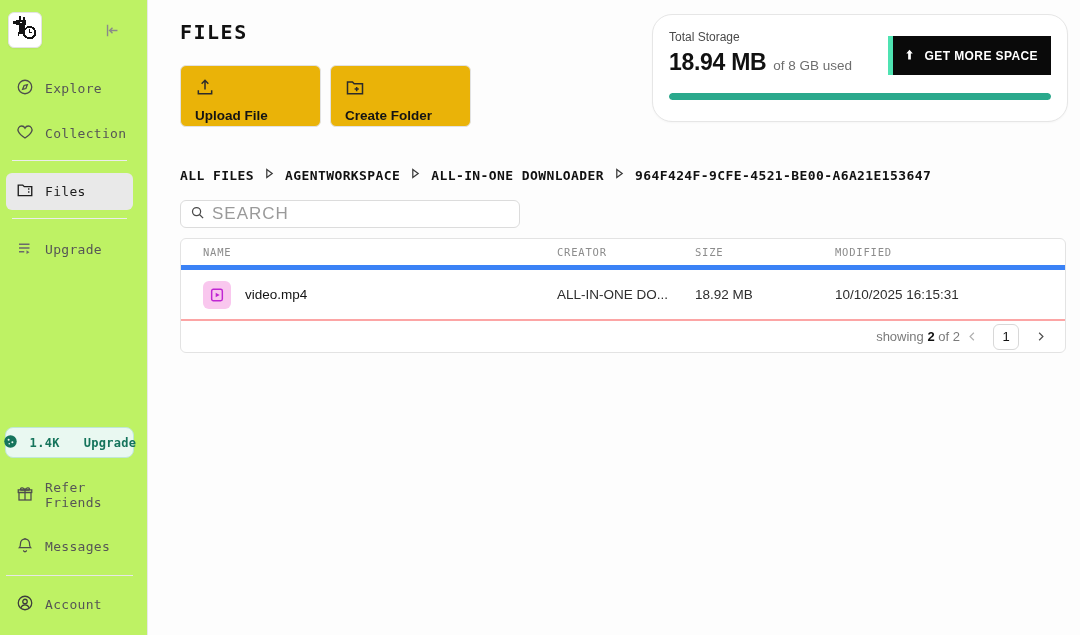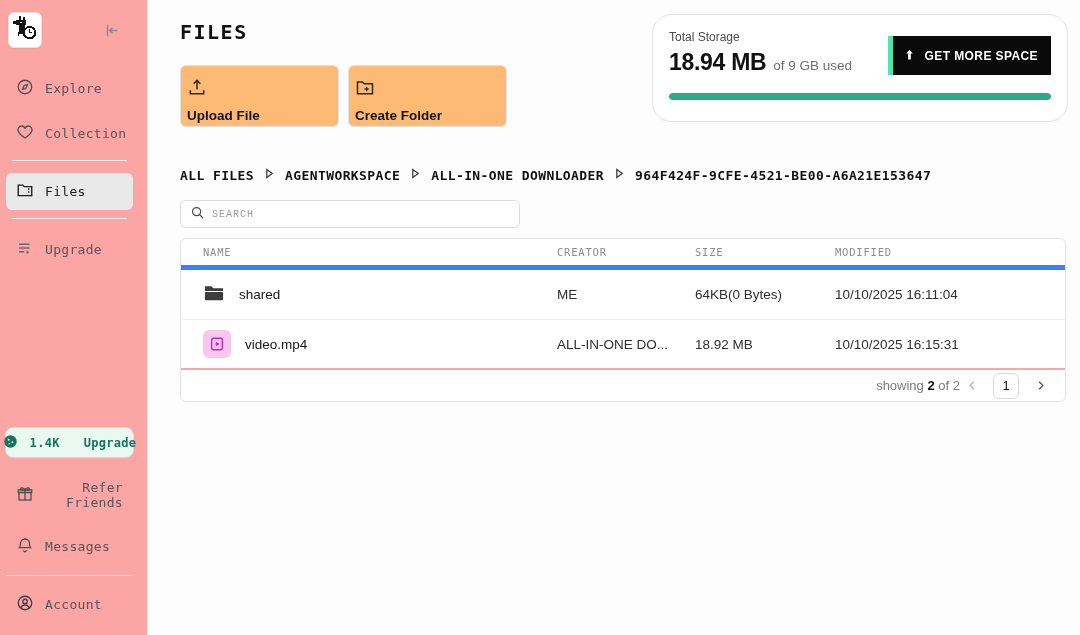--- a/index.html
+++ b/index.html
@@ -3,23 +3,23 @@
 <meta charset="utf-8">
 <style>
   * { margin:0; padding:0; box-sizing:border-box; }
   html,body { width:1080px; height:635px; overflow:hidden; background:#fdfdfd;
               font-family:"Liberation Sans", sans-serif; }
   .mono { font-family:"DejaVu Sans Mono", monospace; }
 
   .app { display:flex; width:1080px; height:635px; }
 
   
-  .sidebar { width:148px; min-width:148px; height:100%; background:#fca5a5;
+  .sidebar { width:148px; min-width:148px; height:100%; background:#bef264;
              border-right:1px solid #e8e8e8; display:flex; flex-direction:column;
-             padding:12px 8px 10px 0;text-align:right; }
+             padding:12px 8px 10px 0; }
   .side-top { display:flex; align-items:center; justify-content:space-between;
               padding:0 18px 0 8px; }
   .logo-box { width:34px; height:36px; background:#fff; border:1px solid #e3e3e3;
               border-radius:6px; display:flex; align-items:center; justify-content:center;
               box-shadow:0 1px 2px rgba(0,0,0,.05); cursor:pointer; }
   .collapse { color:#8a8a8a; cursor:pointer; display:flex; }
 
   .nav { margin-top:22px; padding:0 6px; }
   .nav-item { display:flex; align-items:center; gap:11px; padding:8px 10px;
               color:#565656; font-size:13px; letter-spacing:.3px; cursor:pointer;
@@ -42,22 +42,22 @@
   .side-bottom { padding:0 6px; }
   .side-bottom .nav-item { margin-bottom:10px; }
   .bottom-divider { height:1px; background:#e7e7e7; margin:6px 0 10px 0; }
 
   
   .main { flex:1; padding:20px 12px 0 32px; position:relative; }
   .top-row { display:flex; justify-content:space-between; align-items:flex-start; }
   .page-title { font-size:20px; font-weight:bold; letter-spacing:1.5px; color:#111; }
 
   .action-cards { display:flex; gap:9px; margin-top:21px; }
-  .action-card { width:159px; height:62px; background:#fdba74; border:1px solid #e2e2e2;
-                 border-radius:6px; padding:11px 6px; cursor:pointer; }
+  .action-card { width:141px; height:62px; background:#eab308; border:1px solid #e2e2e2;
+                 border-radius:6px; padding:11px 14px; cursor:pointer; }
   .action-card .lbl { margin-top:7px; font-size:13.5px; font-weight:bold; color:#141414; }
 
   .storage-card { width:416px; height:108px; background:#fff; border:1px solid #e6e6e6;
                   border-radius:20px; padding:15px 16px; margin-top:-6px;
                   box-shadow:0 1px 2px rgba(0,0,0,.03); }
   .storage-head { display:flex; justify-content:space-between; align-items:flex-start; }
   .storage-label { font-size:12px; color:#4a4a4a; }
   .storage-value-row { margin-top:5px; display:flex; align-items:baseline; gap:7px; }
   .storage-used { font-size:23px; font-weight:bold; color:#111; letter-spacing:-.3px; }
   .storage-quota { font-size:13.5px; color:#6e6e6e; }
@@ -71,21 +71,21 @@
 
   .breadcrumb { margin-top:41px; display:flex; align-items:flex-start;
                 font-size:13px; font-weight:bold; letter-spacing:.4px; color:#111; }
   .crumb { cursor:pointer; white-space:nowrap; }
   .crumb-sep { margin:0 11px; color:#444; font-size:9px; display:flex; }
 
   .search-box { margin-top:17px; width:340px; height:28px; background:#fff;
                 border:1px solid #dcdcdc; border-radius:6px; display:flex;
                 align-items:center; padding:0 9px; gap:7px; }
   .search-box input { border:none; outline:none; flex:1; background:transparent;
-                      font-family:Liberation Mono, monospace; font-size:10px;
+                      font-family:Liberation Sans, sans-serif; font-size:17px;
                       letter-spacing:1px; color:#333; }
   .search-box input::placeholder { color:#9a9a9a; }
 
   .files-table { margin-top:10px; width:886px; background:#fff;
                  border:1px solid #e3e3e3; border-radius:6px; overflow:hidden; }
   .t-grid { display:grid; grid-template-columns:376px 138px 140px 1fr; align-items:center; }
   .t-head { height:31px; border-bottom:5px solid #3b82f6; }
   .t-head .th { font-family:"DejaVu Sans Mono", monospace; font-size:10.5px;
                 color:#8c8c8c; letter-spacing:.8px; }
   .th:first-child, .td-name { padding-left:22px; }
@@ -254,21 +254,21 @@
           </div>
         </div>
       </div>
 
       <div class="storage-card">
         <div class="storage-head">
           <div>
             <div class="storage-label">Total Storage</div>
             <div class="storage-value-row">
               <span class="storage-used">18.94 MB</span>
-              <span class="storage-quota">of 9 GB used</span>
+              <span class="storage-quota">of 8 GB used</span>
             </div>
           </div>
           <div class="get-space-btn">
             <span>
               <svg width="13" height="13" viewBox="0 0 24 24" fill="#fff">
                 <path d="M12 3l6 7h-3.5v11h-5V10H6z"></path>
               </svg>
             </span>
             <span>GET MORE SPACE</span>
           </div>
@@ -312,34 +312,20 @@
     </div>
 
     <div class="files-table">
       <div class="t-grid t-head">
         <div class="th">NAME</div>
         <div class="th">CREATOR</div>
         <div class="th">SIZE</div>
         <div class="th">MODIFIED</div>
       </div>
 
-      <div class="t-grid t-row">
-        <div class="td td-name">
-          <span>
-            <svg width="22" height="20" viewBox="0 0 24 22">
-              <path d="M2 3.5h7.2l2 2.2H22v3H2z" fill="#3d3d3d"></path>
-              <rect x="2" y="9.8" width="20" height="9.2" rx="0.8" fill="#3d3d3d"></rect>
-            </svg>
-          </span>
-          <span>shared</span>
-        </div>
-        <div class="td">ME</div>
-        <div class="td">64KB(0 Bytes)</div>
-        <div class="td">10/10/2025 16:11:04</div>
-      </div>
 
       <div class="t-grid t-row">
         <div class="td td-name">
           <span class="vid-badge">
             <svg width="16" height="16" viewBox="0 0 24 24" fill="none" stroke="var(--video-icon-fg,#c026d3)" stroke-width="2.2">
               <rect x="4" y="3.5" width="16" height="17" rx="2.5"></rect>
               <path d="M10 8.5l6 3.5-6 3.5z" fill="var(--video-icon-fg,#c026d3)" stroke="none"></path>
             </svg>
           </span>
           <span>video.mp4</span>

